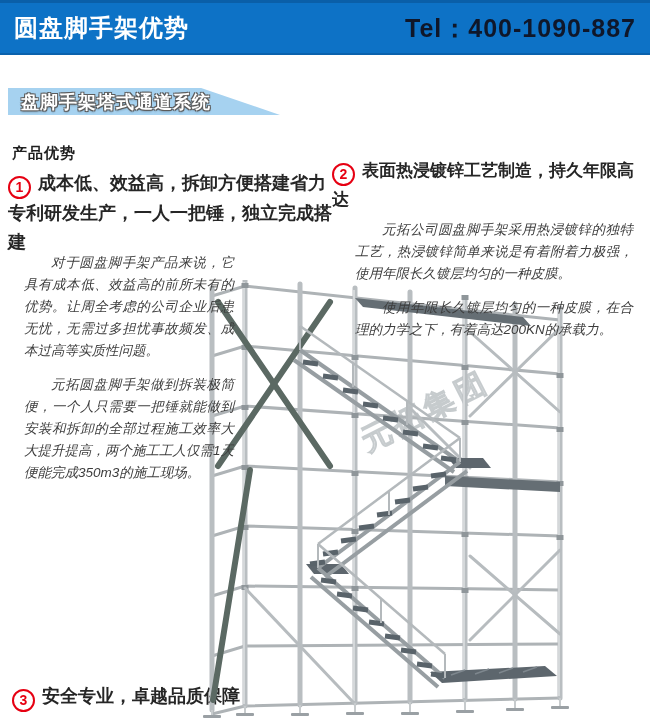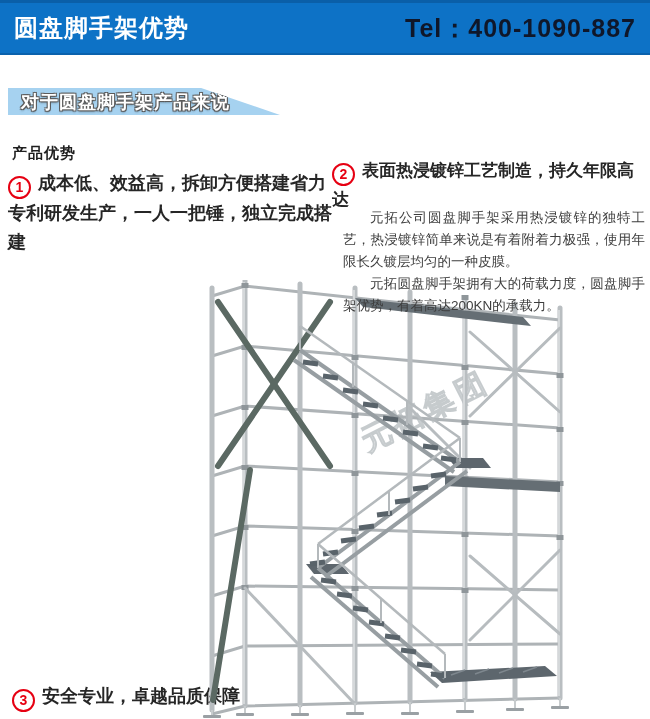--- a/index.html
+++ b/index.html
@@ -35,53 +35,57 @@
   .adv3-heading{position:absolute;left:12px;top:683px;font-size:18px;line-height:26px;}
   .num-circle{
     display:inline-flex;align-items:center;justify-content:center;
     width:19px;height:19px;border:2px solid #e60012;border-radius:50%;
     color:#e60012;font-size:14px;font-weight:bold;margin-right:7px;vertical-align:-3px;line-height:1;
   }
   
   .body-col{position:absolute;font-size:13.5px;line-height:22px;color:#3d3d3d;z-index:2;}
   .col1{left:12px;top:240px;width:234px;}
   .col2{left:343px;top:207px;width:302px;}
-  .body-col p{margin:0;text-indent:2em;text-align:justify;}
+  .body-col p{margin:12px;text-indent:2em;text-align:justify;font-style:italic;}
   
   .scaffold{position:absolute;left:183px;top:280px;z-index:1;}
 </style>
 </head>
 <body>
 
 <div class="page">
 
   <div class="top-header">
     <div class="page-title">圆盘脚手架优势</div>
     <div class="phone-number">Tel：400-1090-887</div>
   </div>
 
   <div class="ribbon">
-    <span class="ribbon-label">对于圆盘脚手架产品来说</span>
+    <span class="ribbon-label">盘脚手架塔式通道系统</span>
   </div>
 
   <div class="section-title">产品优势</div>
 
   <div class="adv-heading adv1-heading">
     <span class="num-circle">1</span><span>成本低、效益高，拆卸方便搭建省力</span><br>
     <span>专利研发生产，一人一把锤，独立完成搭建</span>
   </div>
 
+  <div class="body-col col1">
+    <p>对于圆盘脚手架产品来说，它具有成本低、效益高的前所未有的优势。让周全考虑的公司企业后患无忧，无需过多担忧事故频发、成本过高等实质性问题。</p>
+    <p>元拓圆盘脚手架做到拆装极简便，一个人只需要一把锤就能做到安装和拆卸的全部过程施工效率大大提升提高，两个施工工人仅需1天便能完成350m3的施工现场。</p>
+  </div>
 
   <div class="adv-heading adv2-heading">
     <span class="num-circle">2</span><span>表面热浸镀锌工艺制造，持久年限高达</span><br>
   </div>
 
   <div class="body-col col2">
     <p>元拓公司圆盘脚手架采用热浸镀锌的独特工艺，热浸镀锌简单来说是有着附着力极强，使用年限长久镀层均匀的一种皮膜。</p>
-    <p>元拓圆盘脚手架拥有大的荷载力度，圆盘脚手架优势，有着高达200KN的承载力。</p>
+    <p>使用年限长久镀层均匀的一种皮膜，在合理的力学之下，有着高达200KN的承载力。</p>
   </div>
 
   <div class="adv-heading adv3-heading">
     <span class="num-circle">3</span><span>安全专业，卓越品质保障</span>
   </div>
 
   <svg class="scaffold" width="392" height="439" viewBox="0 0 392 439">
 
     <text transform="translate(247 140) rotate(-27)" text-anchor="middle" font-size="30" font-weight="bold" letter-spacing="5" fill="none" stroke="#98a1a6" stroke-width="1" opacity="0.55">元拓集团</text>
 

